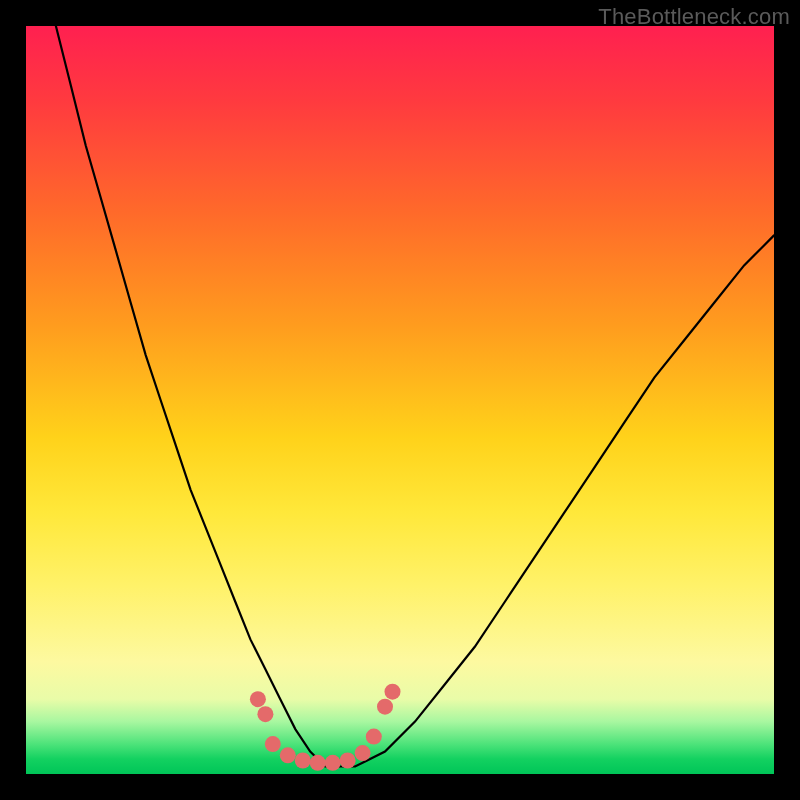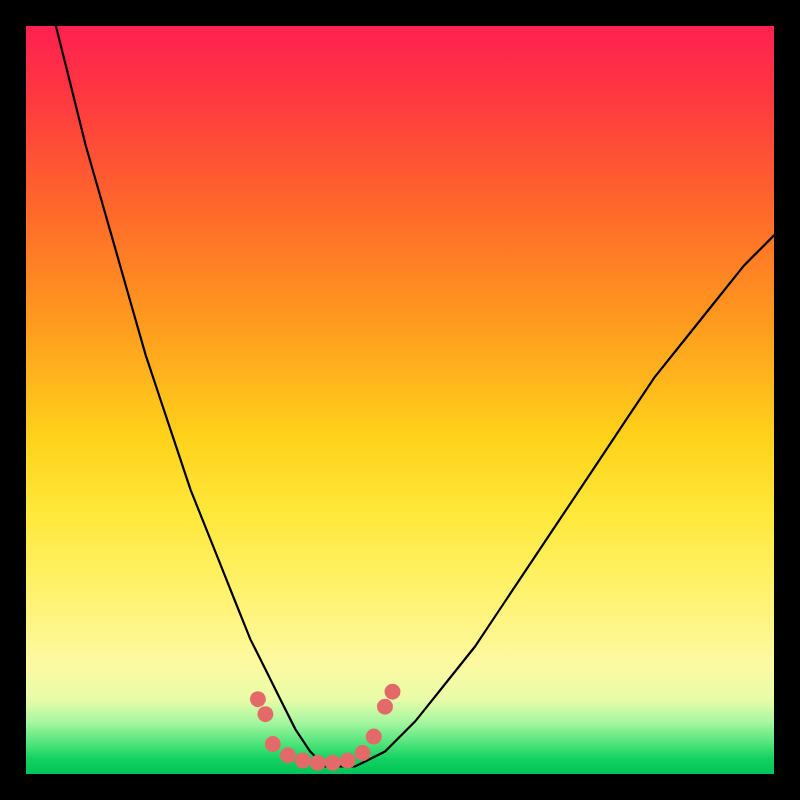--- a/index.html
+++ b/index.html
@@ -80,13 +80,14 @@
           <circle cx="291.7" cy="736.8" r="8" fill="#e46a6a"></circle>
           <circle cx="306.7" cy="736.8" r="8" fill="#e46a6a"></circle>
           <circle cx="321.6" cy="734.5" r="8" fill="#e46a6a"></circle>
           <circle cx="336.6" cy="727.1" r="8" fill="#e46a6a"></circle>
           <circle cx="347.8" cy="710.6" r="8" fill="#e46a6a"></circle>
           <circle cx="359.0" cy="680.7" r="8" fill="#e46a6a"></circle>
           <circle cx="366.5" cy="665.7" r="8" fill="#e46a6a"></circle>
         </g>
     </svg>
   </div>
+  <div class="watermark">TheBottleneck.com</div>
 </div>
 
 </body></html>

